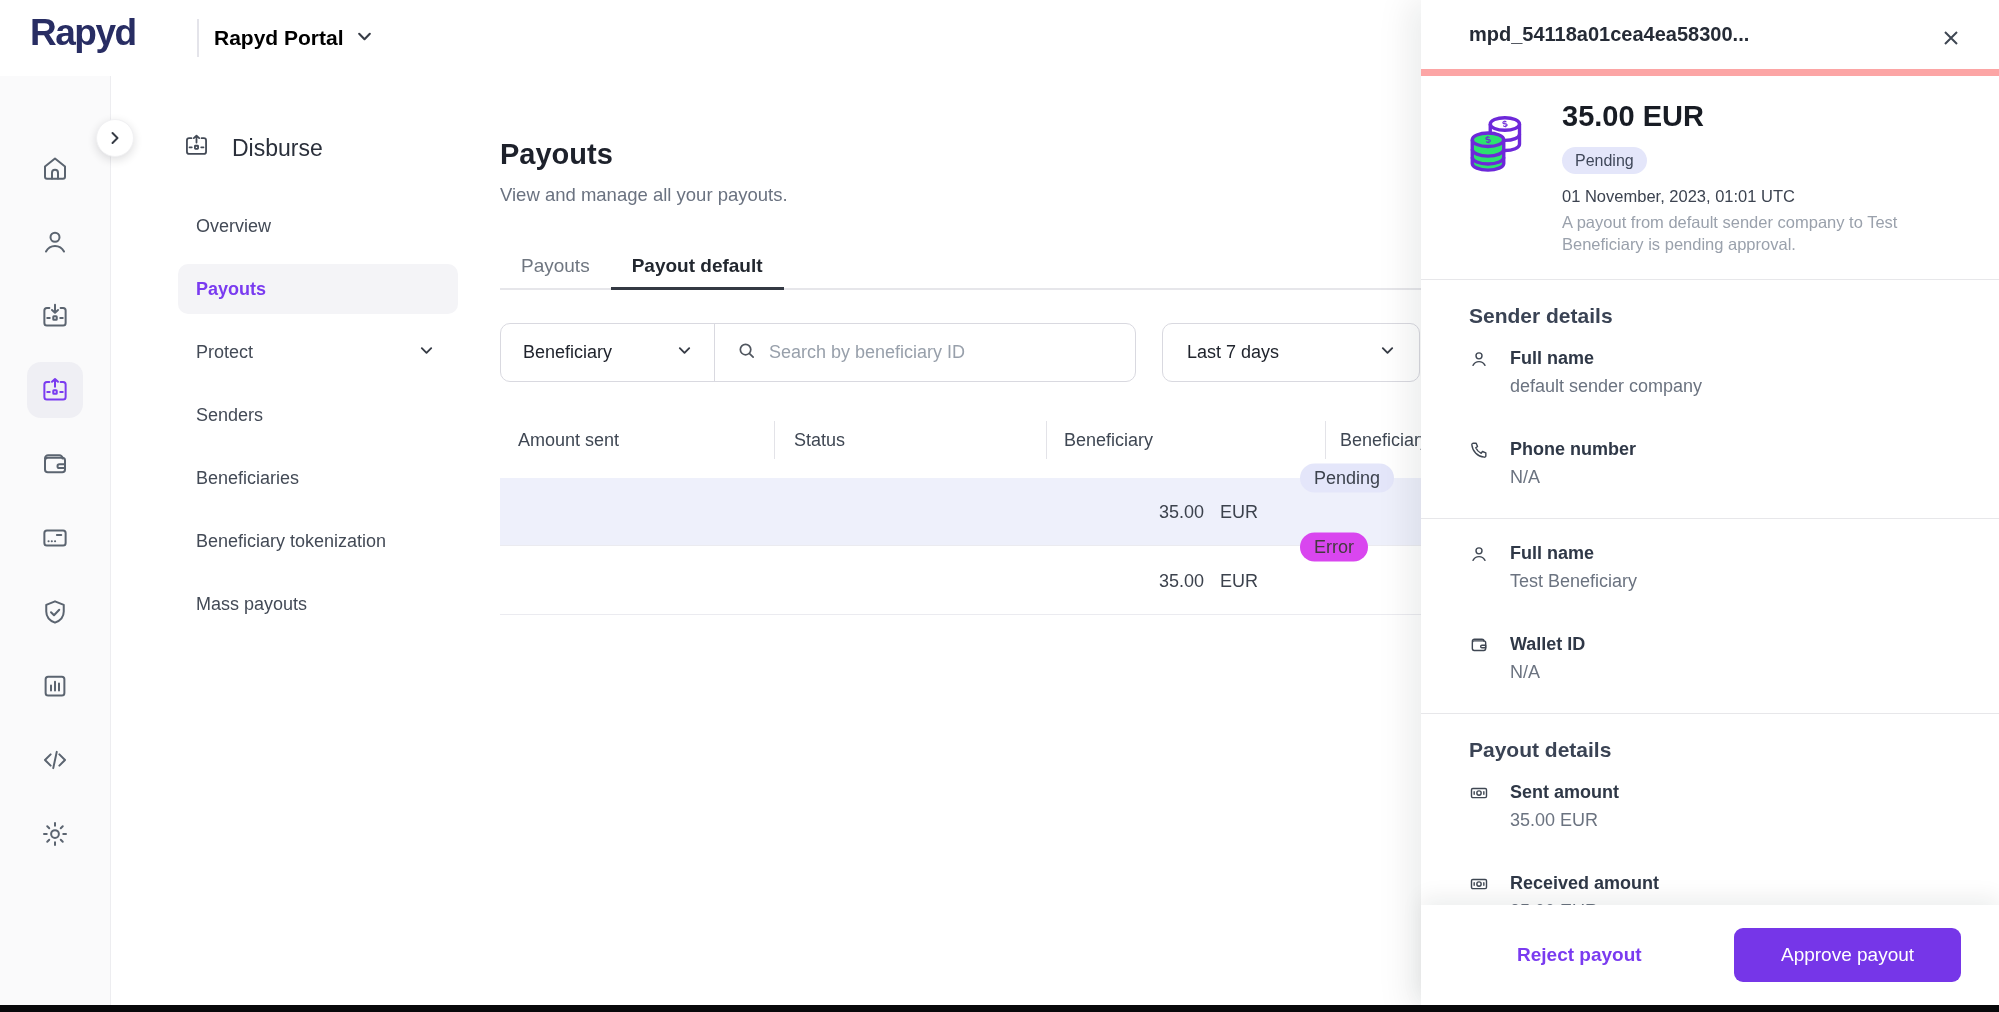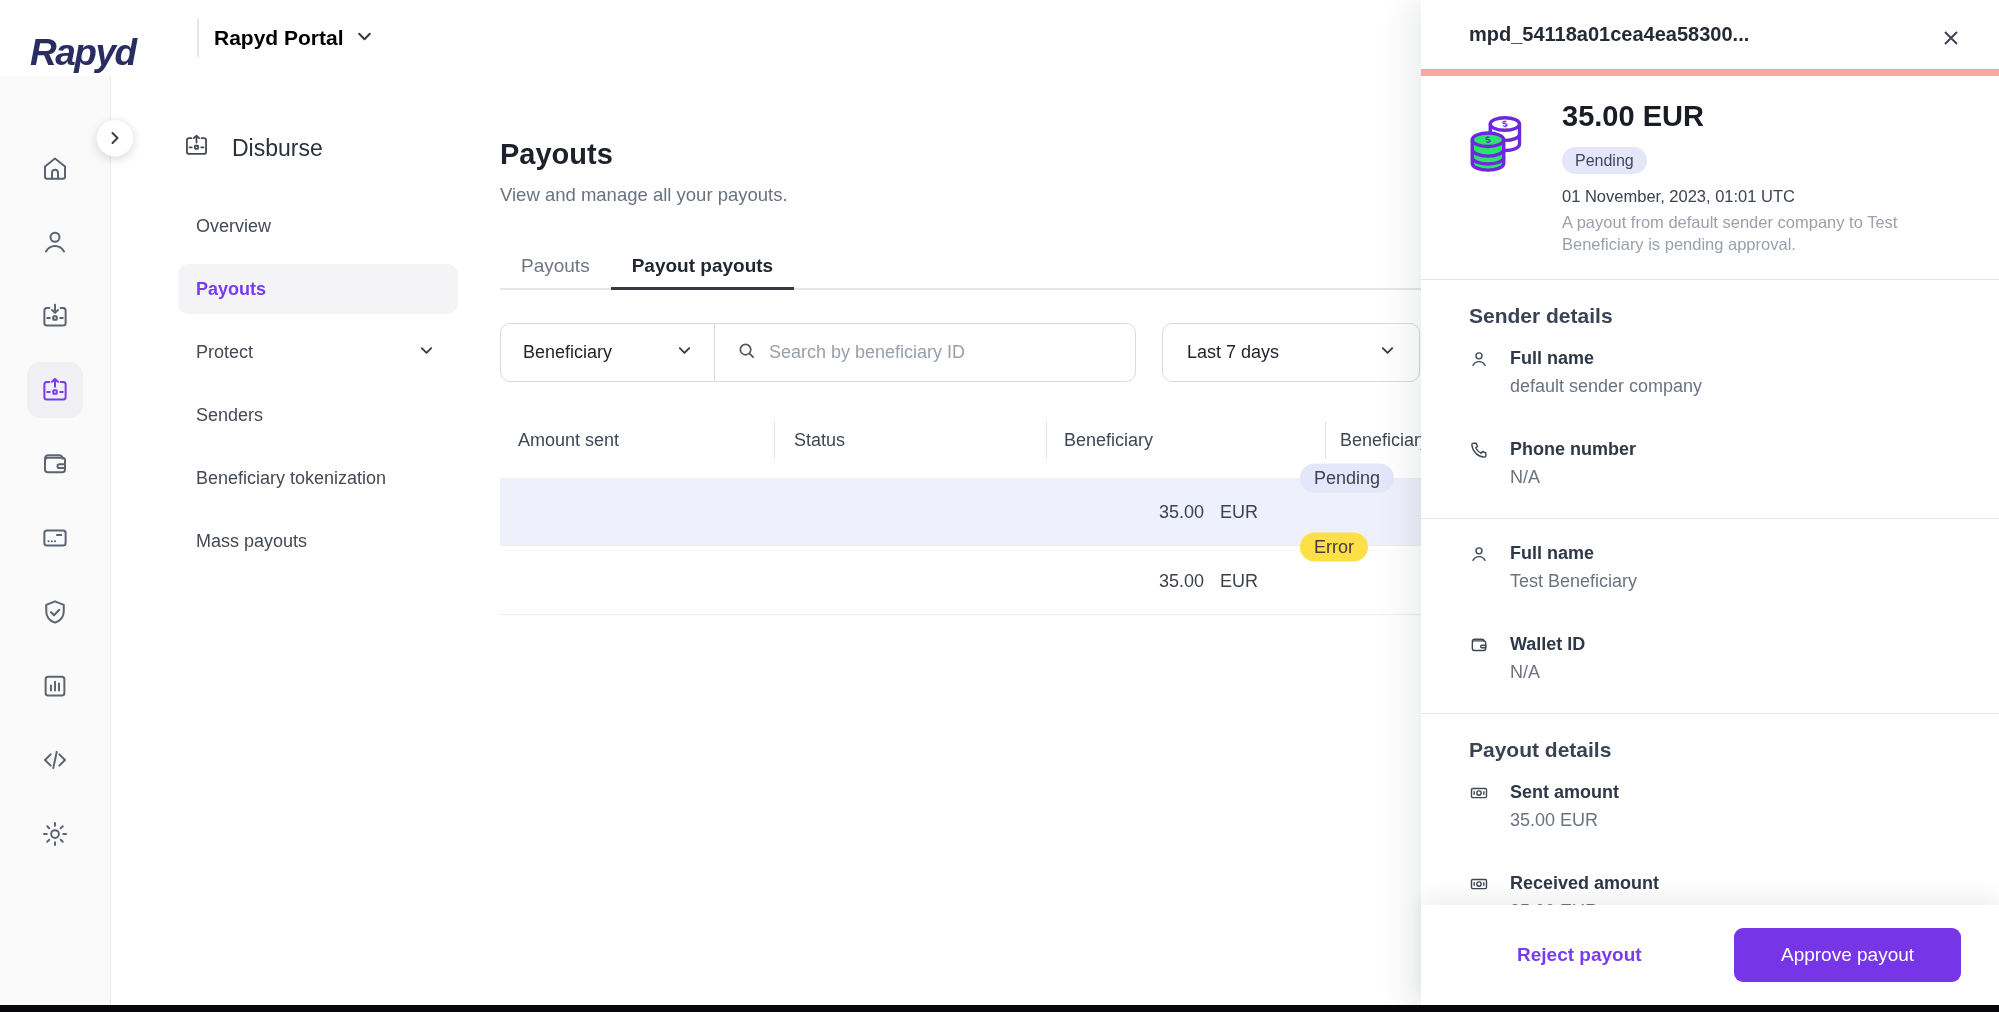--- a/index.html
+++ b/index.html
@@ -2,21 +2,21 @@
 <html><head>
 <meta charset="utf-8">
 <style>
   * { margin:0; padding:0; box-sizing:border-box; }
   html,body { width:1999px; height:1012px; overflow:hidden; background:#fff;
               font-family:"Liberation Sans", sans-serif; color:#242933; }
   .app { position:relative; width:1999px; height:1012px; }
 
   
   .top-header { position:absolute; left:0; top:0; width:1999px; height:76px; background:#fff; z-index:5; }
-  .logo { position:absolute; left:30px; top:32px; font-size:37px; font-weight:bold; font-style:italic;
+  .logo { position:absolute; left:30px; top:12px; font-size:37px; font-weight:bold; 
           letter-spacing:-1.5px; color:#282d63; }
   .logo-divider { position:absolute; left:197px; top:19px; width:2px; height:38px; background:#e4e4ea; }
   .portal-switch { position:absolute; left:214px; top:18px; height:40px; display:flex; align-items:center; gap:12px;
                    background:none; border:none; cursor:pointer; font-family:inherit;
                    font-size:21px; font-weight:600; color:#000000; }
   .chev { stroke:#363b45; stroke-width:2; fill:none; stroke-linecap:round; stroke-linejoin:round; }
 
   
   .rail { position:absolute; left:0; top:76px; width:111px; height:936px; background:#fafafb;
           border-right:1px solid #ededf0; display:flex; flex-direction:column; align-items:center;
@@ -77,21 +77,21 @@
   .trow.selected { background:#eef0fb; }
   .trow span { position:absolute; top:0; line-height:68px; font-size:18px; color:#3c424d; white-space:nowrap; }
   .trow .amt { left:584px; width:120px; text-align:right; }
   .trow .cur { left:720px; }
   .trow .ben { left:1064px; }
   .trow .country { left:1340px; }
   .badge { position:absolute; top:50%; transform:translateY(-50%); display:inline-flex; align-items:center;
            height:29px; padding:0 14px; border-radius:15px; font-size:16px; color:#3d4557; }
   .trow .badge { left:800px; line-height:29px; }
   .badge.pending { background:#e4e6fa; }
-  .badge.error { background:#fde047; color:#433a3e; }
+  .badge.error { background:#d946ef; color:#433a3e; }
 
   
   .panel { position:absolute; left:1421px; top:0; width:578px; height:1012px; background:#fff; z-index:10;
            box-shadow:-12px 0 32px rgba(18,20,28,.08); }
   .panel-header { position:relative; height:76px; border-bottom:7px solid #fca5a5; display:flex; align-items:center;
                   padding:0 44px 0 48px; }
   .panel-title { font-size:20px; font-weight:600; color:#252b36; }
   .panel-close { position:absolute; right:30px; top:20px; width:36px; height:36px; background:none; border:none;
                  cursor:pointer; color:#3f4753; display:flex; align-items:center; justify-content:center; }
   .panel-close svg { width:18px; height:18px; stroke:#3f4753; stroke-width:2; }
@@ -272,39 +272,44 @@
               </svg></span>
           </button>
         </li>
       <li>
           <button class="subnav-item">
         <span>Senders</span>
           </button>
         </li>
       <li>
           <button class="subnav-item">
+        <span>Beneficiaries</span>
+          </button>
+        </li>
+      <li>
+          <button class="subnav-item">
         <span>Beneficiary tokenization</span>
           </button>
         </li>
       <li>
           <button class="subnav-item">
         <span>Mass payouts</span>
           </button>
         </li>
     </ul>
   </aside>
 
   <main class="main">
     <h1 class="page-title">Payouts</h1>
     <p class="page-subtitle">View and manage all your payouts.</p>
 
     <div class="tabs-baseline"></div>
     <div class="tabs">
       <button class="tab">Payouts</button>
-      <button class="tab active">Payout payouts</button>
+      <button class="tab active">Payout default</button>
     </div>
 
     <div class="filter-group">
       <button class="filter-category">
         <span>Beneficiary</span>
         <span>
           <svg class="chev" width="15" height="15" viewBox="0 0 16 16">
               <polyline points="3,5.5 8,10.5 13,5.5"></polyline>
             </svg></span>
       </button>

